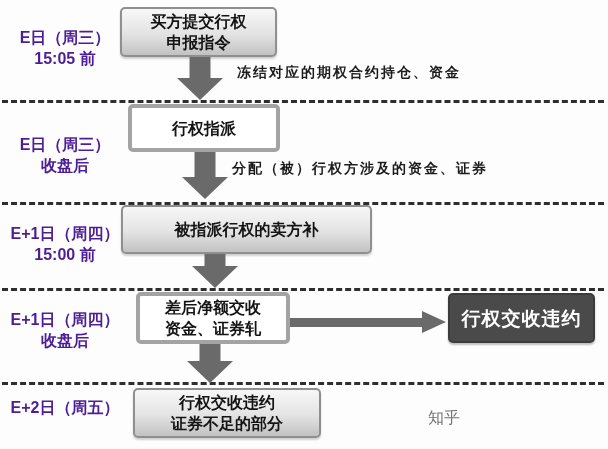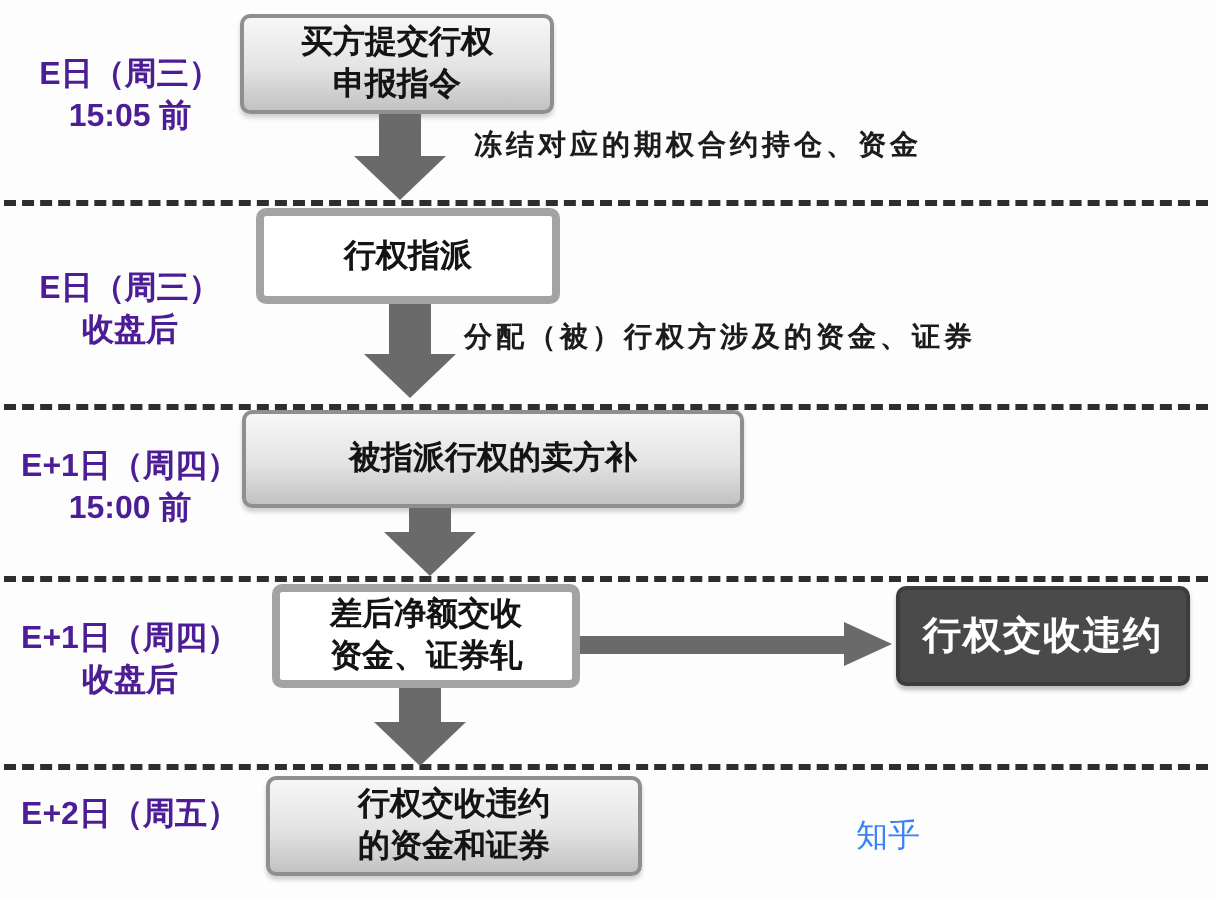--- a/index.html
+++ b/index.html
@@ -25,21 +25,21 @@
     width:0;height:0;border-left:23px solid transparent;border-right:23px solid transparent;
     border-top:22px solid #6a6a6a;}
   .arrow-right{position:absolute;}
   .arrow-right .stem{position:absolute;left:0;top:7px;height:9px;background:#6a6a6a;}
   .arrow-right .head{position:absolute;top:0;width:0;height:0;
     border-top:11px solid transparent;border-bottom:11px solid transparent;
     border-left:24px solid #6a6a6a;}
   .annotation{position:absolute;font-weight:bold;color:#1c1c1c;font-size:14px;
     letter-spacing:2px;white-space:nowrap;}
   .annotation.small{font-size:14px;letter-spacing:0;}
-  .watermark{position:absolute;left:428px;top:408px;color:#3b82f6;font-size:16px;
+  .watermark{position:absolute;left:428px;top:408px;color:#737373;font-size:16px;
     display:flex;gap:8px;align-items:flex-start;white-space:nowrap;}
 </style>
 </head>
 <body>
 
 <div class="stage">
 
   <div class="sep" style="top:100px"></div>
   <div class="sep" style="top:202px"></div>
   <div class="sep" style="top:288px"></div>
@@ -103,20 +103,20 @@
   <div class="box box-dark" style="left:448px;top:293px;width:147px;height:50px">
     <div>行权交收违约</div>
   </div>
   <div class="arrow-down" style="left:187px;top:344px;width:46px;height:38px">
     <div class="stem" style="height:18px"></div>
     <div class="head" style="top:17px"></div>
   </div>
 
   <div class="box box-gray" style="left:133px;top:388px;width:188px;height:50px">
     <div>行权交收违约</div>
-    <div>的资金和证券</div>
+    <div>证券不足的部分</div>
   </div>
 
   <div class="watermark">
     <span>知乎</span>
   </div>
 
 </div>
 
 </body></html>

